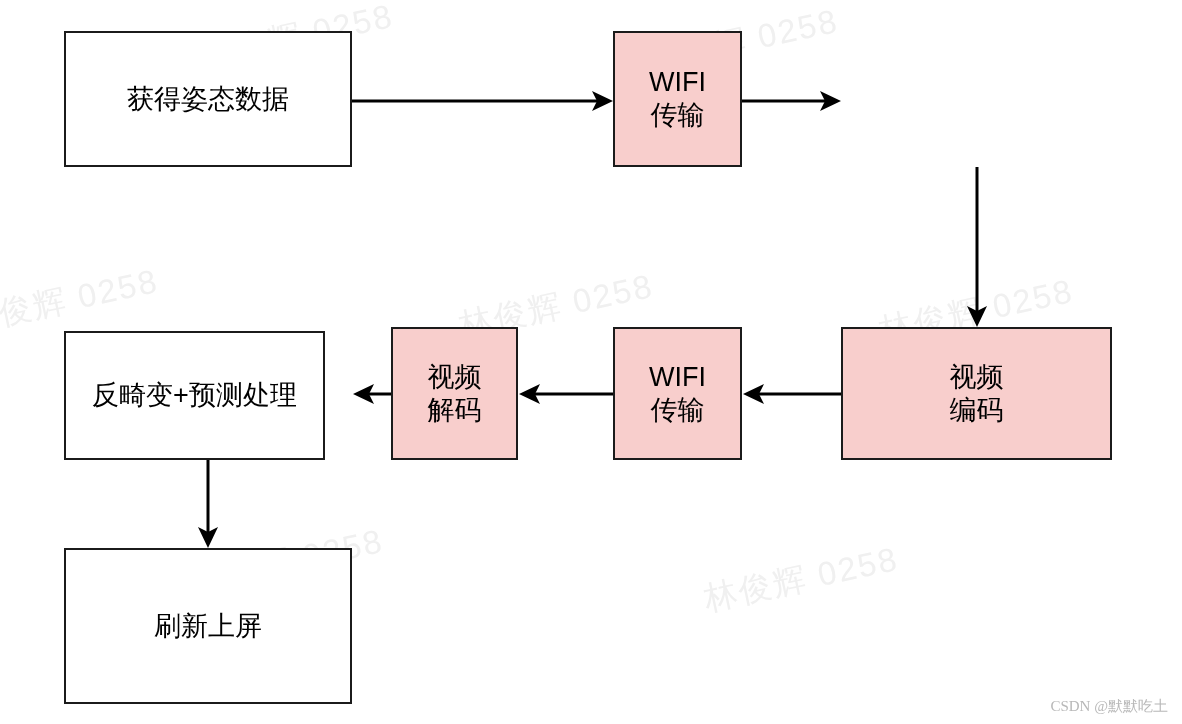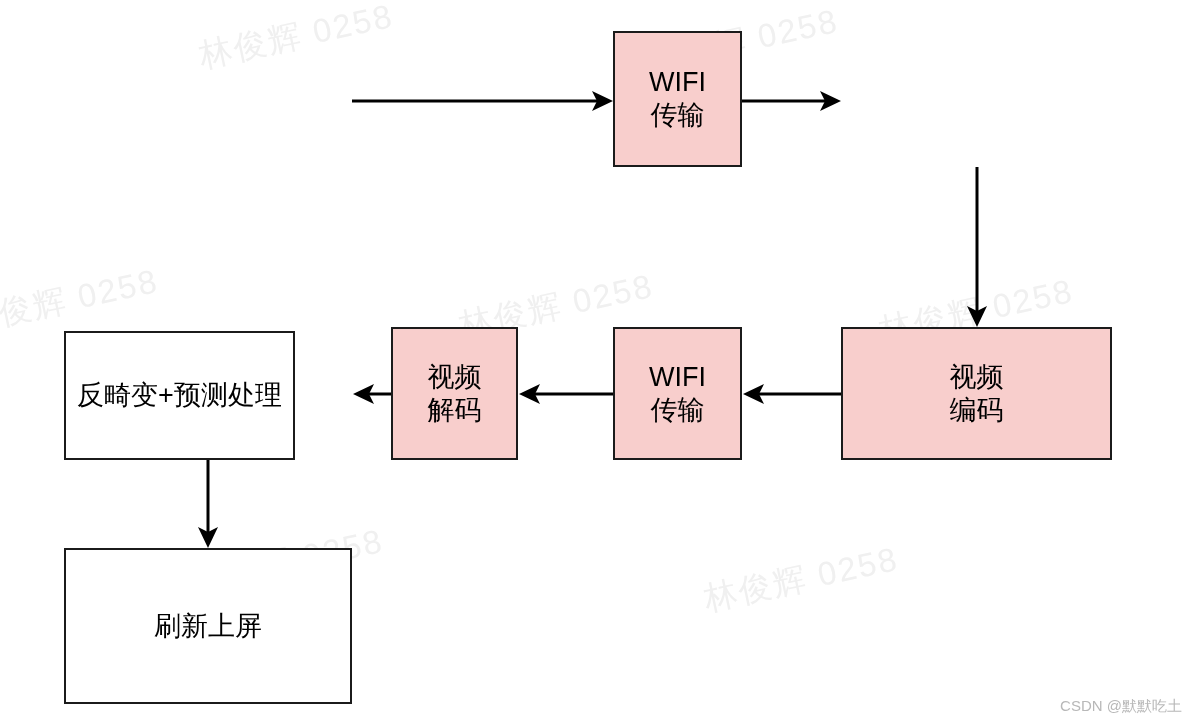--- a/index.html
+++ b/index.html
@@ -61,25 +61,25 @@
   .node.wide .label { font-size: 27px; }
   
   .edge {
     position: absolute;
     z-index: 1;
   }
   .edge svg { display: block; overflow: visible; }
   
   .credit {
     position: absolute;
-    right: 0;
+    right: 14px;
     bottom: 8px;
     font-size: 15px;
     color: #b8b8b8;
-    font-family: Liberation Sans, sans-serif;
+    font-family: Liberation Serif, serif;
     z-index: 3;
     white-space: nowrap;
   }
 </style>
 </head>
 <body>
 
 <div id="canvas" style="width: 1182px; height: 724px; background: rgb(255, 255, 255);">
 
   <div class="wm-layer">
@@ -134,37 +134,40 @@
     </svg>
   </div>
 
   <div class="edge" style="left:191px; top:460px;">
     <svg width="34" height="90" viewBox="0 0 34 90" aria-hidden="true">
       <line x1="17" y1="0" x2="17" y2="73" stroke="#000000" stroke-width="3"></line>
       <polygon points="17,88 7,67 17,72 27,67" fill="#000000"></polygon>
     </svg>
   </div>
 
+  <div class="node" style="left: 64px; top: 31px; width: 288px; height: 136px; background: rgb(255, 255, 255); border-color: rgb(27, 27, 27);">
+    <span class="label">获得姿态数据</span>
+  </div>
   <div class="node pink" style="left: 613px; top: 31px; width: 129px; height: 136px; background: rgb(248, 206, 204); border-color: rgb(27, 27, 27);">
     <span class="label">WIFI
 传输</span>
   </div>
   <div class="node pink" style="left: 841px; top: 327px; width: 271px; height: 133px; background: rgb(248, 206, 204); border-color: rgb(27, 27, 27);">
     <span class="label">视频
 编码</span>
   </div>
   <div class="node pink" style="left: 613px; top: 327px; width: 129px; height: 133px; background: rgb(248, 206, 204); border-color: rgb(27, 27, 27);">
     <span class="label">WIFI
 传输</span>
   </div>
   <div class="node pink" style="left: 391px; top: 327px; width: 127px; height: 133px; background: rgb(248, 206, 204); border-color: rgb(27, 27, 27);">
     <span class="label">视频
 解码</span>
   </div>
-  <div class="node wide" style="left: 64px; top: 331px; width: 231px; height: 129px; background: rgb(255, 255, 255); border-color: rgb(27, 27, 27);">
+  <div class="node wide" style="left: 64px; top: 331px; width: 261px; height: 129px; background: rgb(255, 255, 255); border-color: rgb(27, 27, 27);">
     <span class="label">反畸变+预测处理</span>
   </div>
   <div class="node" style="left: 64px; top: 548px; width: 288px; height: 156px; background: rgb(255, 255, 255); border-color: rgb(27, 27, 27);">
     <span class="label">刷新上屏</span>
   </div>
 
   <div class="credit" style="color: rgb(184, 184, 184);">CSDN @默默吃土</div>
 </div>
 
 </body></html>

